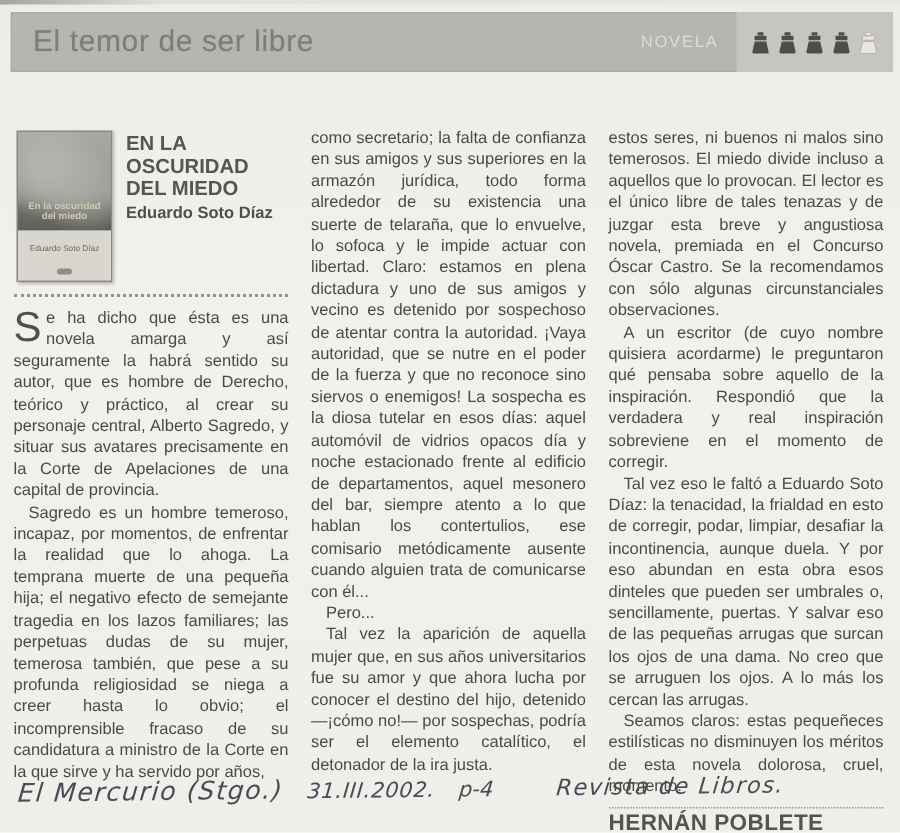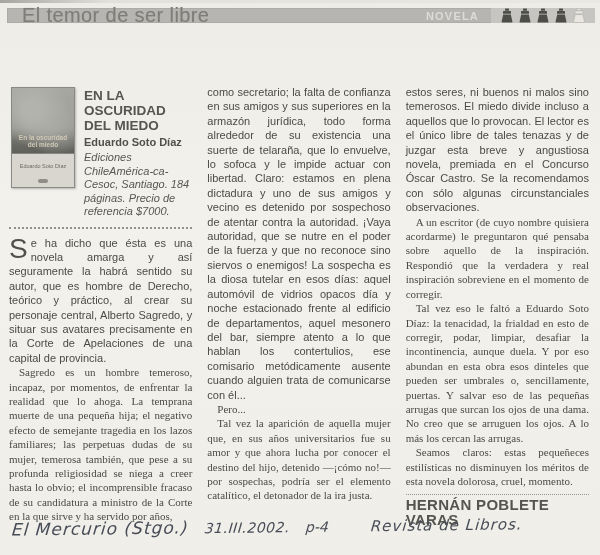--- a/index.html
+++ b/index.html
@@ -6,33 +6,33 @@
   body{
     width:600px;height:555px;position:relative;overflow:hidden;
     background:linear-gradient(180deg,#edece7 0%,#f2f1ec 40%,#efeee8 100%);
     font-family:"Liberation Sans", sans-serif;
     color:#4b4b45;
   }
   
   .scan-edge{position:absolute;top:0;left:0;right:0;height:3px;background:linear-gradient(90deg,#6b6b67,#d8d7d2 18%,#e6e5e0);opacity:.55;}
 
   
-  .header{position:absolute;top:8px;left:7px;right:5px;height:15px;background:#b6b5b1;display:flex;align-items:stretch;box-shadow:0 0 0 1px #acaba7 inset;}
+  .header{position:absolute;top:8px;left:7px;right:5px;height:40px;background:#b6b5b1;display:flex;align-items:stretch;box-shadow:0 0 0 1px #acaba7 inset;}
   .header-title{flex:1;display:flex;align-items:center;padding-left:15px;font-size:20px;letter-spacing:.4px;color:#7d7d79;text-shadow:0 0 1px #a0a09c;}
-  .header-category{display:flex;align-items:center;font-size:11px;font-weight:bold;letter-spacing:1.2px;color:#dddcd8;padding:0 12px 0 0;}
+  .header-category{display:flex;align-items:center;font-size:11px;font-weight:normal;letter-spacing:1.2px;color:#dddcd8;padding:0 12px 0 0;}
   .rating-box{background:#c6c5c1;display:flex;align-items:center;gap:4px;padding:0 9px;}
   .rk{display:inline-flex;align-items:flex-end;}
   .rk-f svg{fill:#4e4e49;}
   .rk-e svg{fill:#e8e6df;stroke:#a9a8a2;stroke-width:.5;}
 
   
   .article{position:absolute;top:57px;left:9px;right:11px;display:flex;gap:15px;margin-top:28px;}
   .col{width:186px;font-size:11px;line-height:14.4px;text-align:justify;color:#4b4b45;}
   .col p{margin:0 0 0 0;}
-  .col p.indent{text-indent:10px;font-family:Liberation Serif, serif;}
+  .col p.indent{text-indent:10px;}
   .col p + p{margin-top:0;}
 
   
   .bookinfo{display:flex;gap:9px;margin:2px 0 4px 2px;}
   .cover{width:62px;height:99px;flex:none;position:relative;border:1px solid #8a8a84;background:
       radial-gradient(circle at 32% 22%, #b3b3ad 0 10%, rgba(0,0,0,0) 42%),
       radial-gradient(circle at 70% 30%, #a5a59f 0 14%, rgba(0,0,0,0) 46%),
       linear-gradient(180deg,#a9a9a3 0%,#93938d 40%,#70706a 52%,#5f5f59 66%,#d8d6ce 66.5%,#d8d6ce 100%);
     box-shadow:1px 1px 2px rgba(0,0,0,.25);}
   .cover-title{position:absolute;left:2px;right:2px;top:46%;text-align:center;font-size:6.5px;line-height:7px;color:#cfc9b6;font-weight:bold;}
@@ -111,21 +111,20 @@
   <div class="col">
     <div class="bookinfo">
       <div class="cover">
         <div class="cover-title">En la oscuridad del miedo</div>
         <div class="cover-author">Eduardo Soto Díaz</div>
         <div class="cover-logo"></div>
       </div>
       <div class="meta">
         <div class="book-title">EN LA OSCURIDAD DEL MIEDO</div>
         <div class="book-author">Eduardo Soto Díaz</div>
-        <div class="book-pub">Ediciones ChileAmérica-ca-Cesoc, Santiago. 184 páginas. Precio de referencia $7000.</div>
       </div>
     </div>
     <hr class="dotline">
     <p class="para"><span class="dropcap">S</span><span>e ha dicho que ésta es una novela amarga y así seguramente la habrá sentido su autor, que es hombre de Derecho, teórico y práctico, al crear su personaje central, Alberto Sagredo, y situar sus avatares precisamente en la Corte de Apelaciones de una capital de provincia.</span></p>
     <p class="indent">Sagredo es un hombre temeroso, incapaz, por momentos, de enfrentar la realidad que lo ahoga. La temprana muerte de una pequeña hija; el negativo efecto de semejante tragedia en los lazos familiares; las perpetuas dudas de su mujer, temerosa también, que pese a su profunda religiosidad se niega a creer hasta lo obvio; el incomprensible fracaso de su candidatura a ministro de la Corte en la que sirve y ha servido por años,</p>
   </div>
 
   <div class="col">
     <p>como secretario; la falta de confianza en sus amigos y sus superiores en la armazón jurídica, todo forma alrededor de su existencia una suerte de telaraña, que lo envuelve, lo sofoca y le impide actuar con libertad. Claro: estamos en plena dictadura y uno de sus amigos y vecino es detenido por sospechoso de atentar contra la autoridad. ¡Vaya autoridad, que se nutre en el poder de la fuerza y que no reconoce sino siervos o enemigos! La sospecha es la diosa tutelar en esos días: aquel automóvil de vidrios opacos día y noche estacionado frente al edificio de departamentos, aquel mesonero del bar, siempre atento a lo que hablan los contertulios, ese comisario metódicamente ausente cuando alguien trata de comunicarse con él...</p>
     <p class="indent">Pero...</p>

